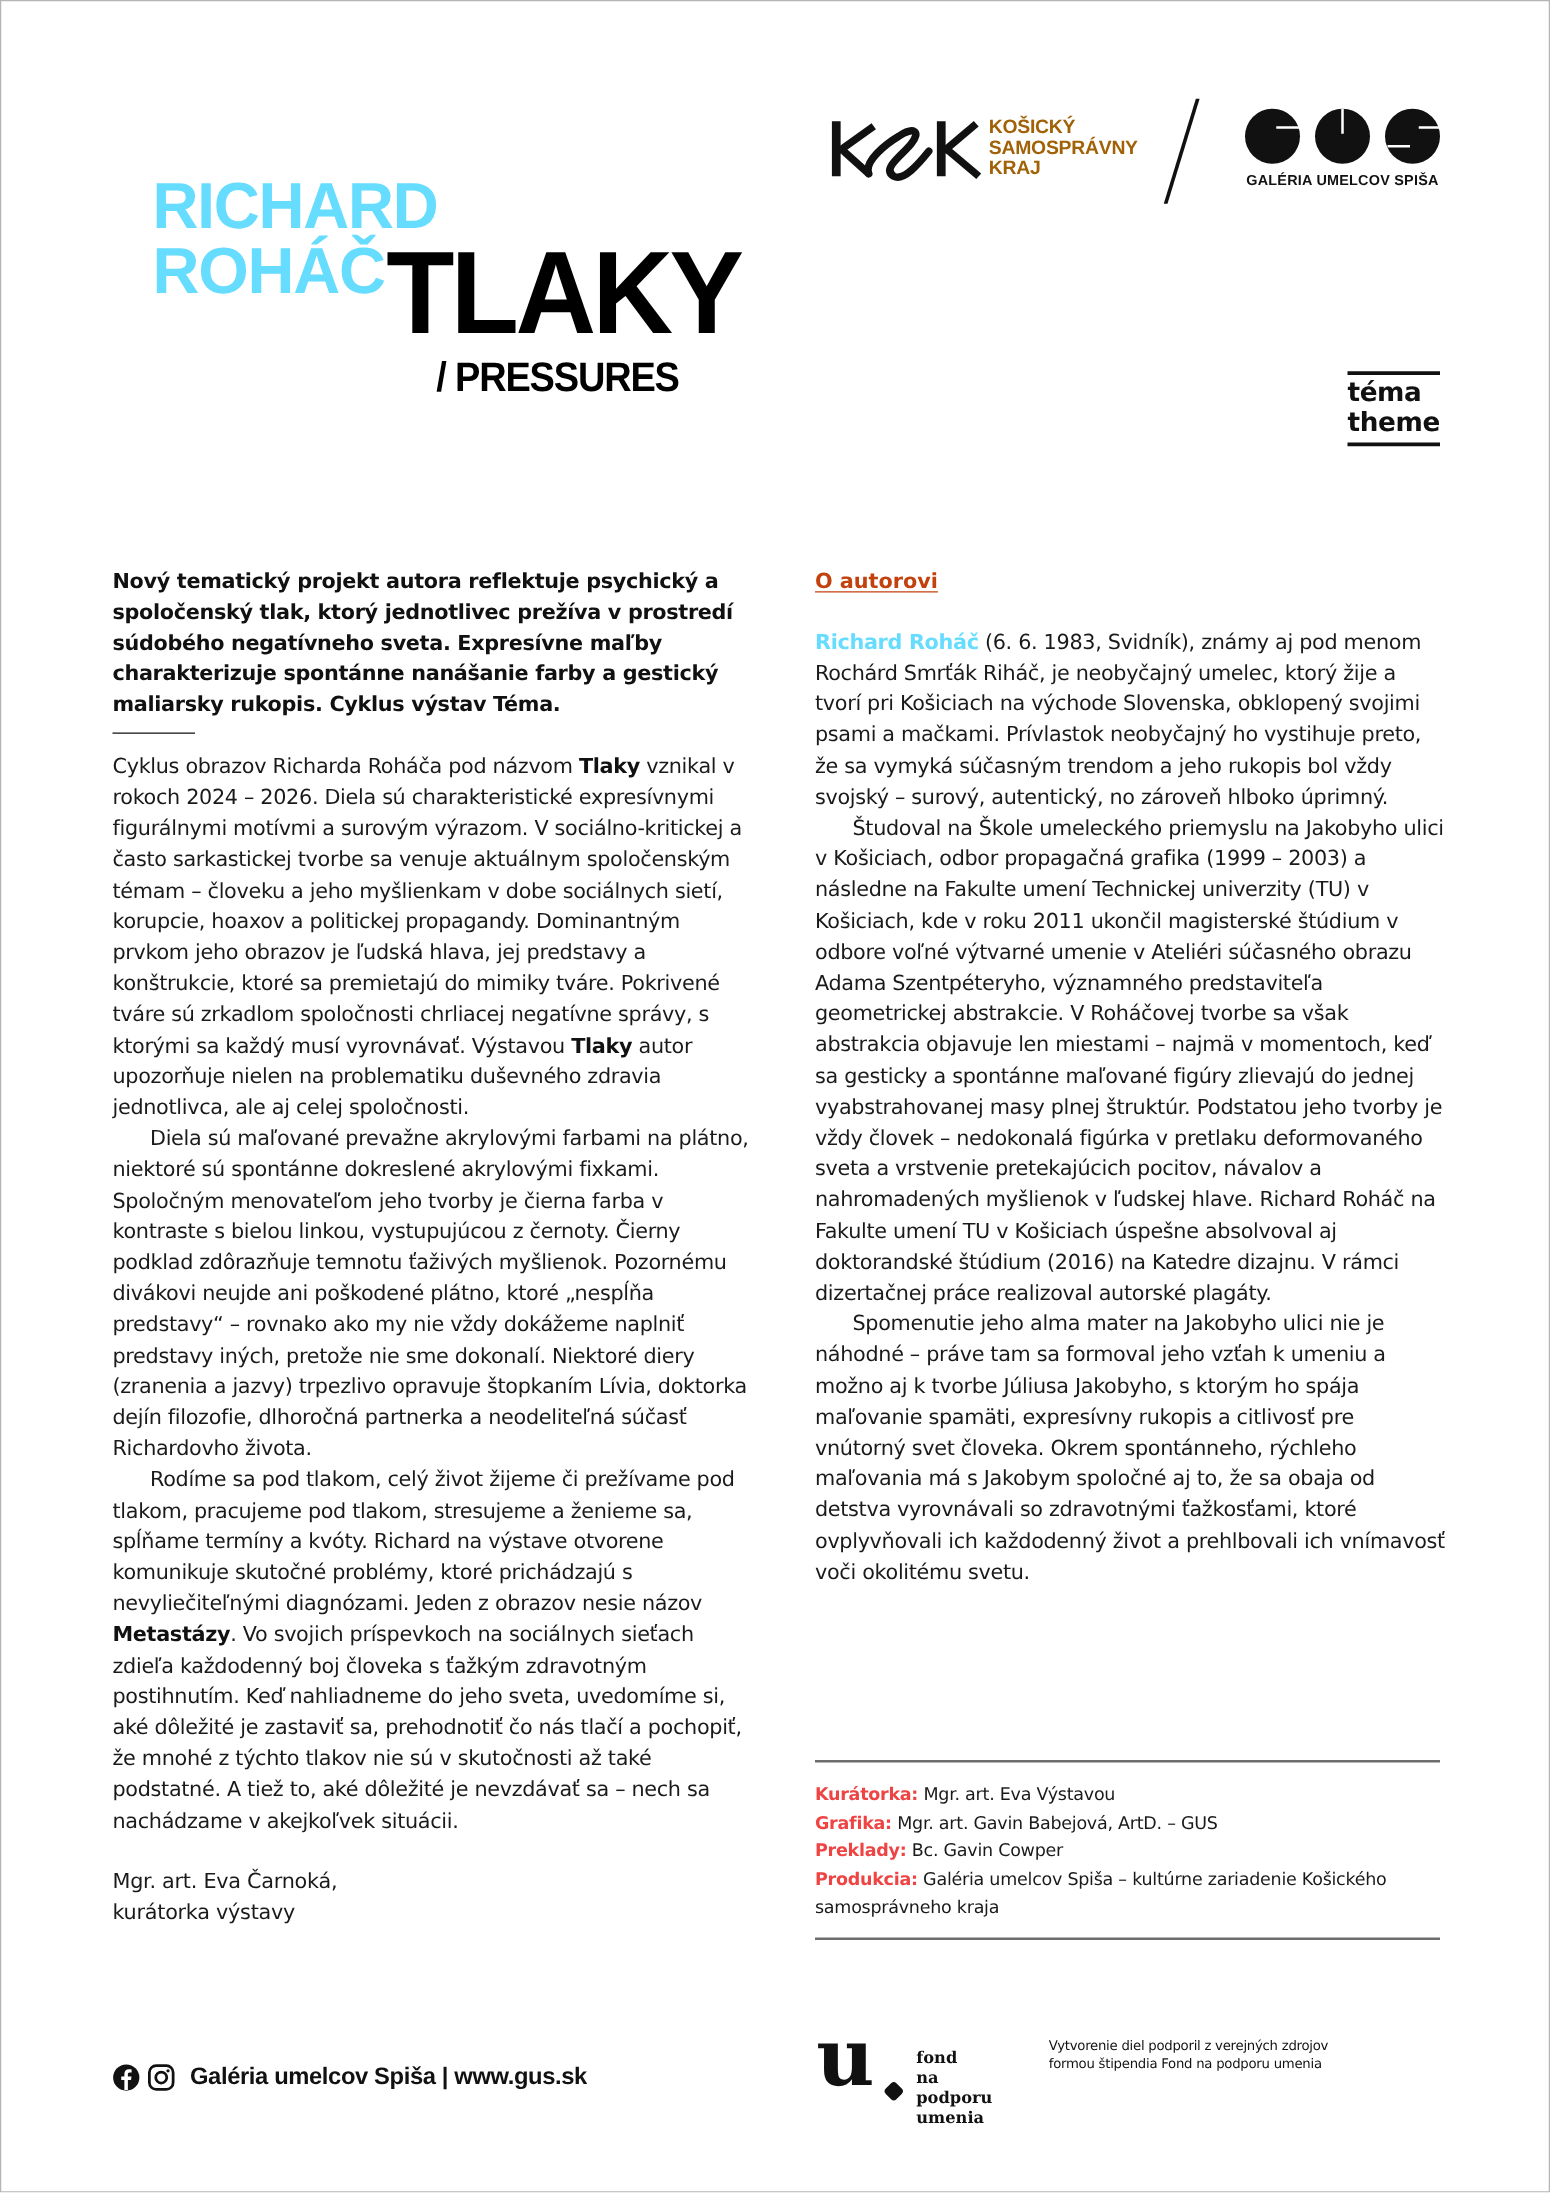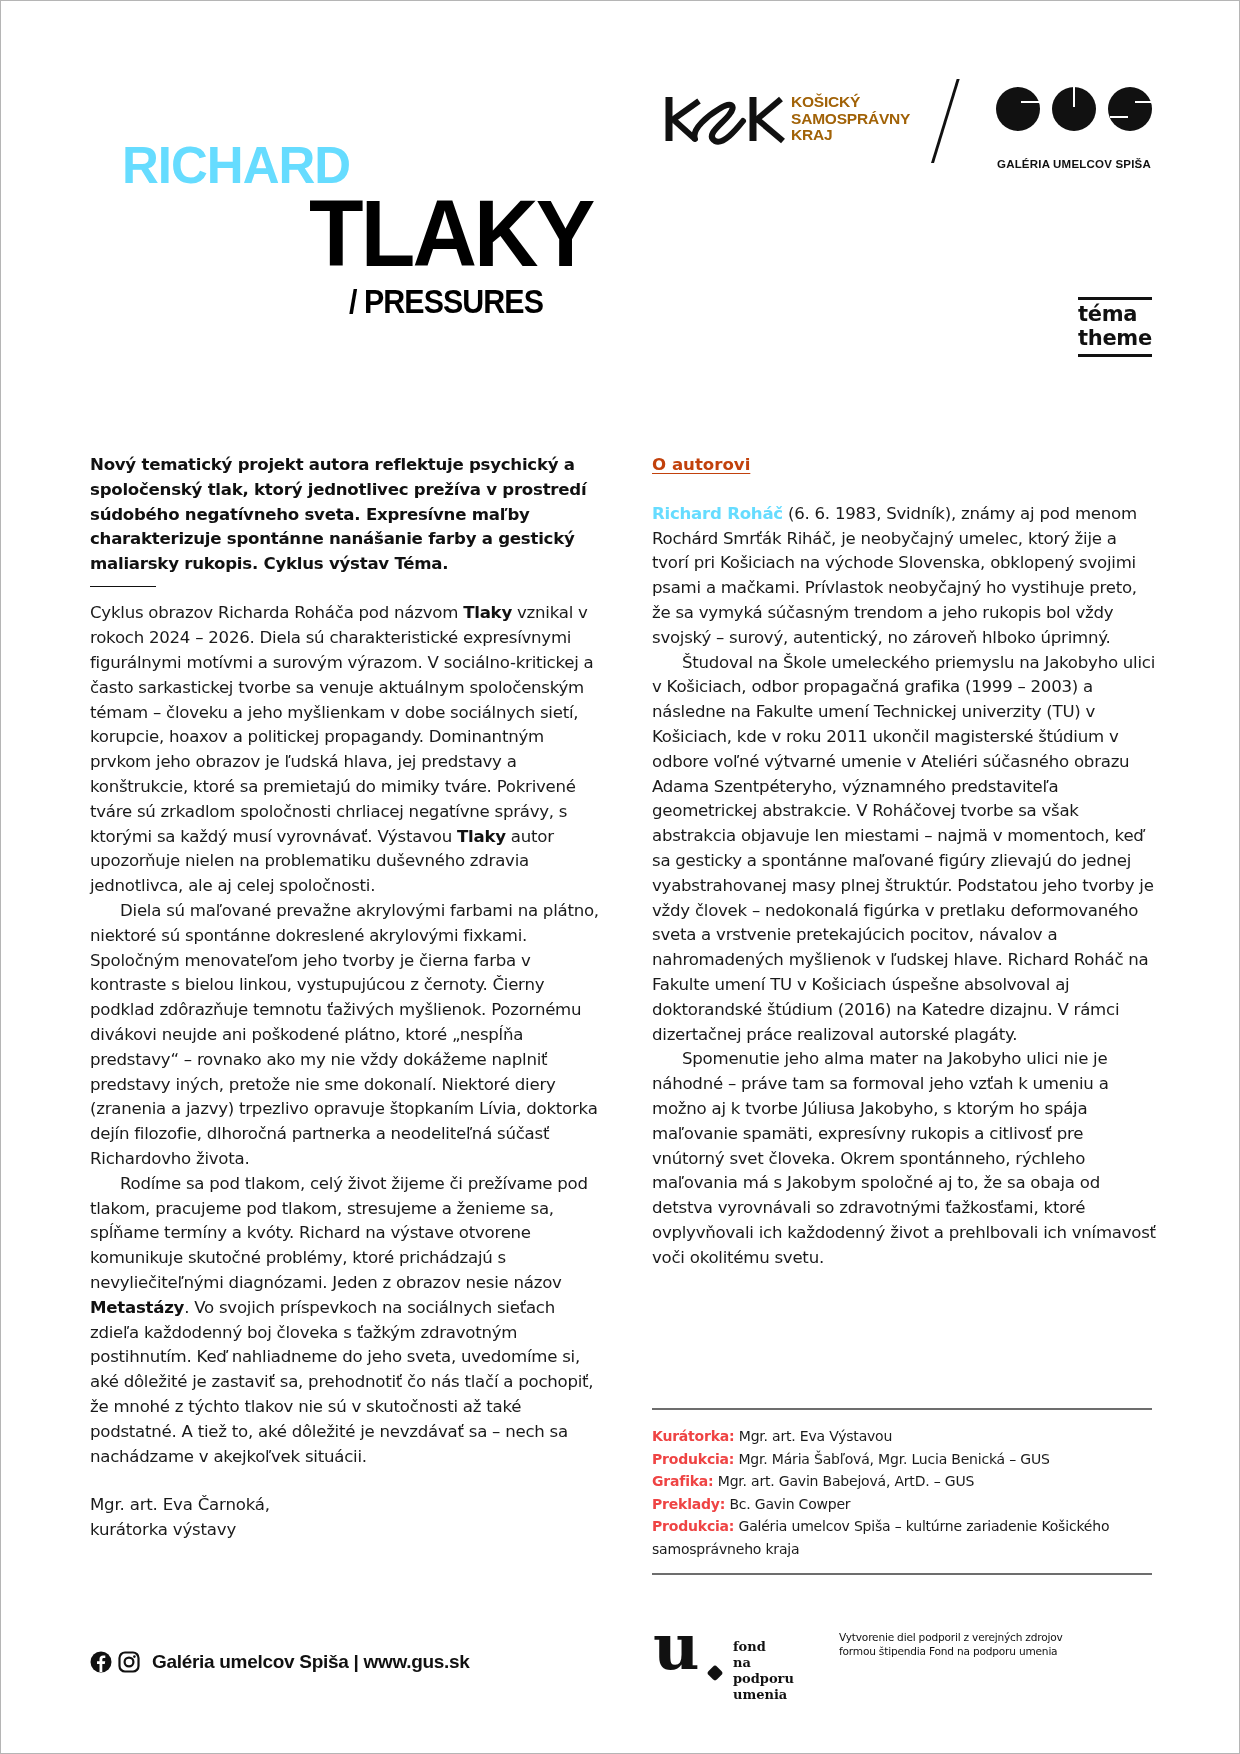--- a/index.html
+++ b/index.html
@@ -11,21 +11,21 @@
   
   .ksk { position: absolute; left: 664px; top: 90px; width: 250px; height: 60px; }
   .ksk svg { position: absolute; left: 0; top: 0; }
   .ksk-text { position: absolute; left: 126px; top: 3px; font-family: "Liberation Sans", sans-serif;
               font-weight: 700; font-size: 15.5px; line-height: 16.5px; letter-spacing: -0.2px; color: #a16207; }
   .slash-divider { position: absolute; left: 930px; top: 78px; width: 3px; height: 84px;
                    background: #111; transform: skewX(-17deg); transform-origin: bottom left; }
   .gus { position: absolute; left: 994px; top: 84px; width: 160px; height: 70px; }
   .gus svg { position: absolute; left: 0; top: 0; }
   .gus-text { position: absolute; left: 2px; top: 54px; font-family: "Liberation Sans", sans-serif;
-              font-weight: 700; font-size: 11.5px; letter-spacing: 0.2px; white-space: nowrap; color: #111; margin-top: 19px; }
+              font-weight: 700; font-size: 11.5px; letter-spacing: 0.2px; white-space: nowrap; color: #111; }
 
   
   .title-first { position: absolute; left: 121px; top: 138px; font-family: "Liberation Sans", sans-serif;
                  font-weight: 900; font-size: 52px; line-height: 52px; color: #66dcff; letter-spacing: -1px;
                  transform: scaleX(0.98); transform-origin: left; }
   .title-second { position: absolute; left: 121px; top: 190px; font-family: "Liberation Sans", sans-serif;
                   font-weight: 900; font-size: 52px; line-height: 52px; color: #66dcff; letter-spacing: -1px; }
   .title-main { position: absolute; left: 308px; top: 186px; font-family: "Liberation Sans", sans-serif;
                 font-weight: 900; font-size: 94px; line-height: 94px; color: #000; letter-spacing: -3px;
                 transform: scaleX(0.95); transform-origin: left; }
@@ -104,20 +104,21 @@
       <circle cx="79" cy="24" r="22" fill="#111"></circle>
       <rect x="78" y="2" width="2" height="20" fill="#fff"></rect>
       <circle cx="135" cy="24" r="22" fill="#111"></circle>
       <rect x="140" y="16" width="18" height="2" fill="#fff"></rect>
       <rect x="115" y="31" width="18" height="2" fill="#fff"></rect>
     </svg>
     <div class="gus-text">GALÉRIA UMELCOV SPIŠA</div>
   </div>
 
   <div class="title-first">RICHARD</div>
+  <div class="title-second">ROHÁČ</div>
   <div class="title-main">TLAKY</div>
   <div class="title-sub">/ PRESSURES</div>
 
   <div class="tema">
     <div class="rule"></div>
     <div class="words">
       <div>téma</div>
       <div>theme</div>
     </div>
     <div class="rule"></div>
@@ -139,21 +140,20 @@
     <div class="about-heading">O autorovi</div>
     <p class="para"><span class="artist-name">Richard Roháč</span><span> (6. 6. 1983, Svidník), známy aj pod menom Rochárd Smrťák Riháč, je neobyčajný umelec, ktorý žije a tvorí pri Košiciach na východe Slovenska, obklopený svojimi psami a mačkami. Prívlastok neobyčajný ho vystihuje preto, že sa vymyká súčasným trendom a jeho rukopis bol vždy svojský – surový, autentický, no zároveň hlboko úprimný.</span></p>
     <p class="para indent">Študoval na Škole umeleckého priemyslu na Jakobyho ulici v Košiciach, odbor propagačná grafika (1999 – 2003) a následne na Fakulte umení Technickej univerzity (TU) v Košiciach, kde v roku 2011 ukončil magisterské štúdium v odbore voľné výtvarné umenie v Ateliéri súčasného obrazu Adama Szentpéteryho, významného predstaviteľa geometrickej abstrakcie. V Roháčovej tvorbe sa však abstrakcia objavuje len miestami – najmä v momentoch, keď sa gesticky a spontánne maľované figúry zlievajú do jednej vyabstrahovanej masy plnej štruktúr. Podstatou jeho tvorby je vždy človek – nedokonalá figúrka v pretlaku deformovaného sveta a vrstvenie pretekajúcich pocitov, návalov a nahromadených myšlienok v ľudskej hlave. Richard Roháč na Fakulte umení TU v Košiciach úspešne absolvoval aj doktorandské štúdium (2016) na Katedre dizajnu. V rámci dizertačnej práce realizoval autorské plagáty.</p>
     <p class="para indent">Spomenutie jeho alma mater na Jakobyho ulici nie je náhodné – práve tam sa formoval jeho vzťah k umeniu a možno aj k tvorbe Júliusa Jakobyho, s ktorým ho spája maľovanie spamäti, expresívny rukopis a citlivosť pre vnútorný svet človeka. Okrem spontánneho, rýchleho maľovania má s Jakobym spoločné aj to, že sa obaja od detstva vyrovnávali so zdravotnými ťažkosťami, ktoré ovplyvňovali ich každodenný život a prehlbovali ich vnímavosť voči okolitému svetu.</p>
   </div>
 
   <div class="credits">
     <div class="hr"></div>
     <div class="list">
       <div><b>Kurátorka:</b><span> Mgr. art. Eva Výstavou</span></div>
-      <div><b>Produkcia:</b><span> Mgr. Mária Šabľová, Mgr. Lucia Benická – GUS</span></div>
       <div><b>Grafika:</b><span> Mgr. art. Gavin Babejová, ArtD. – GUS</span></div>
       <div><b>Preklady:</b><span> Bc. Gavin Cowper</span></div>
       <div><b>Produkcia:</b><span> Galéria umelcov Spiša – kultúrne zariadenie Košického samosprávneho kraja</span></div>
     </div>
     <div class="hr"></div>
   </div>
 
   <div class="footer-left">
     <svg class="ico" viewBox="0 0 22 22">
       <circle cx="11" cy="11" r="10.5" fill="#111"></circle>

